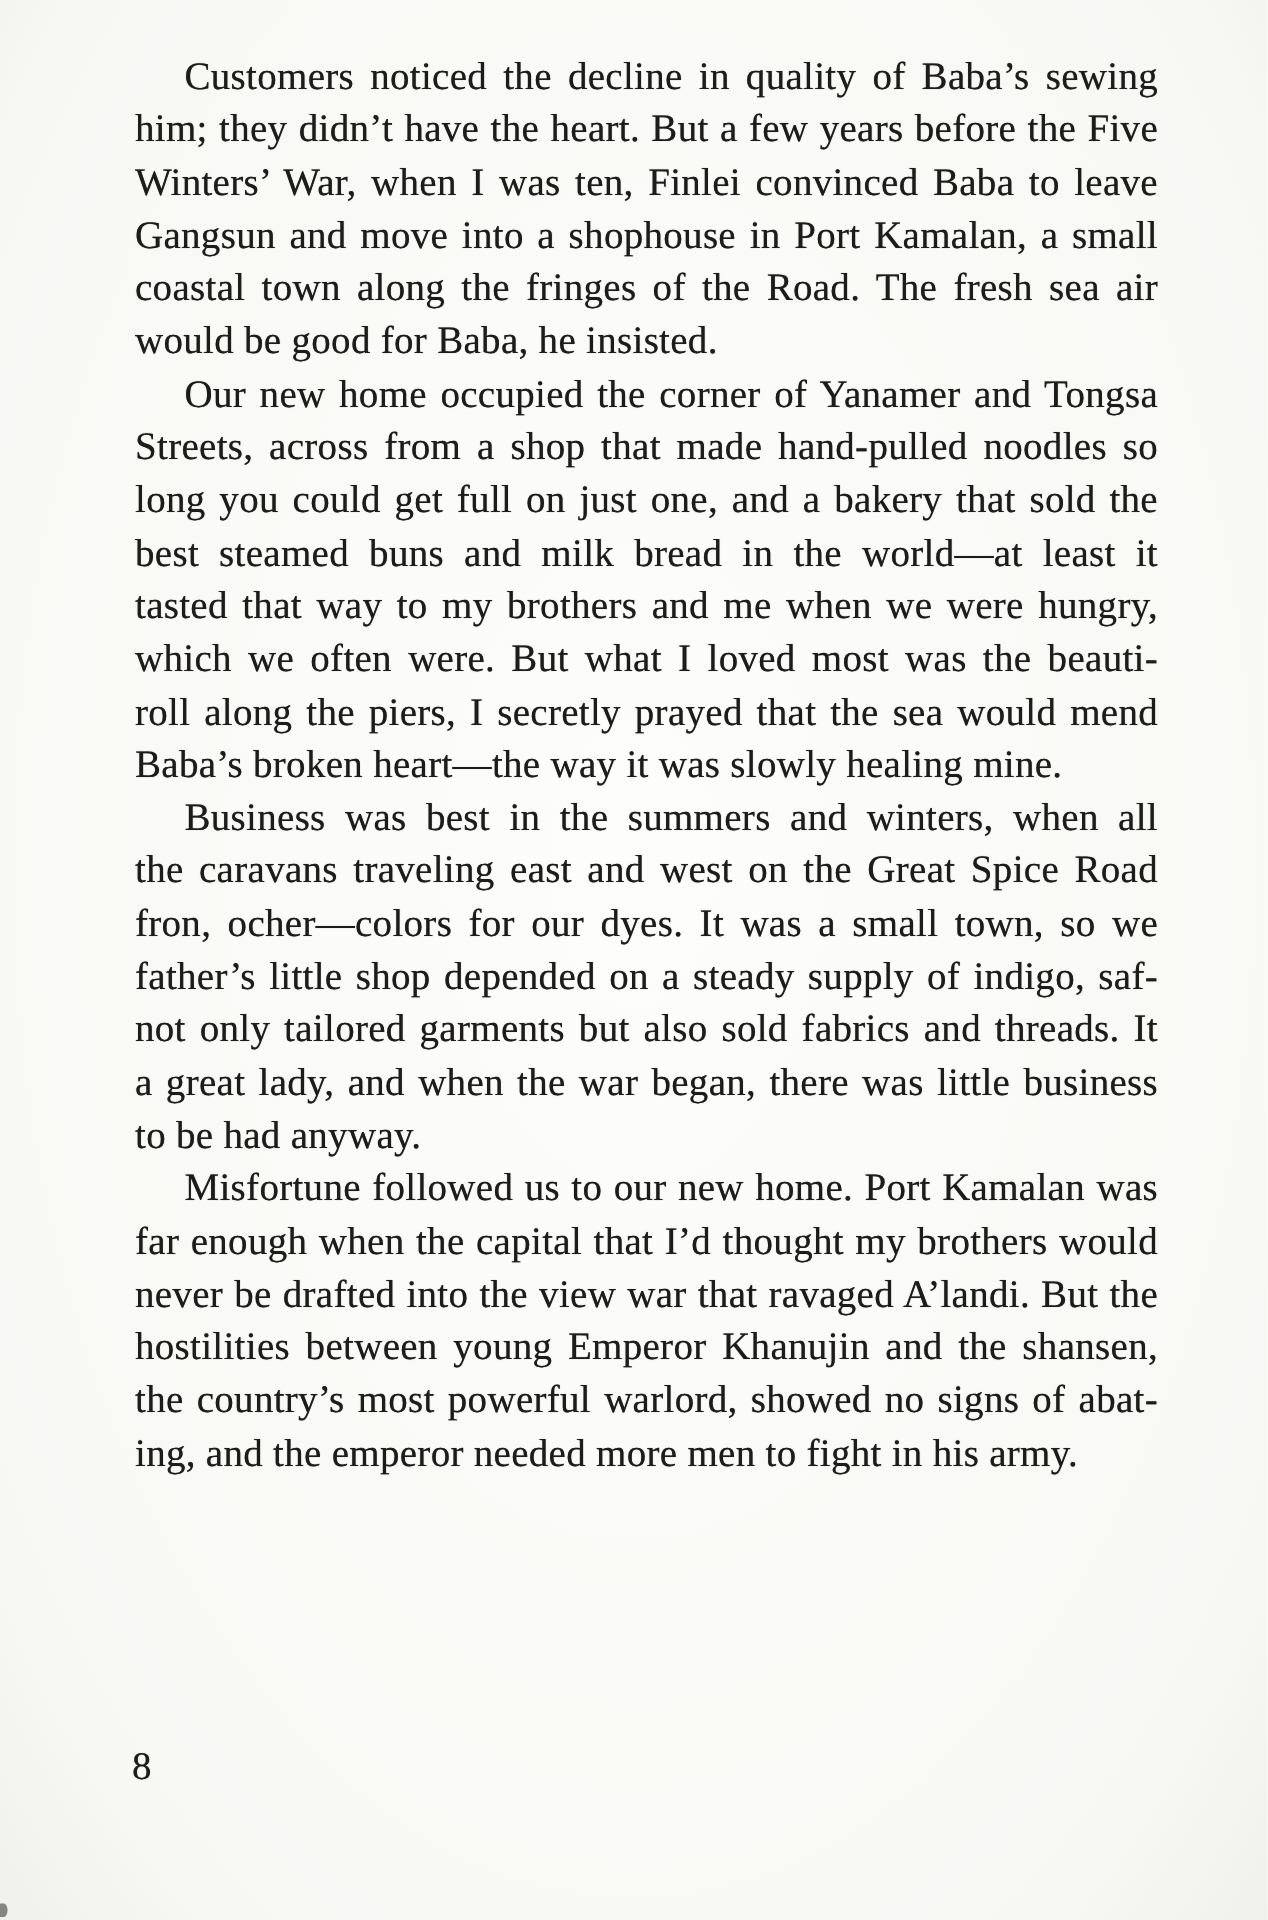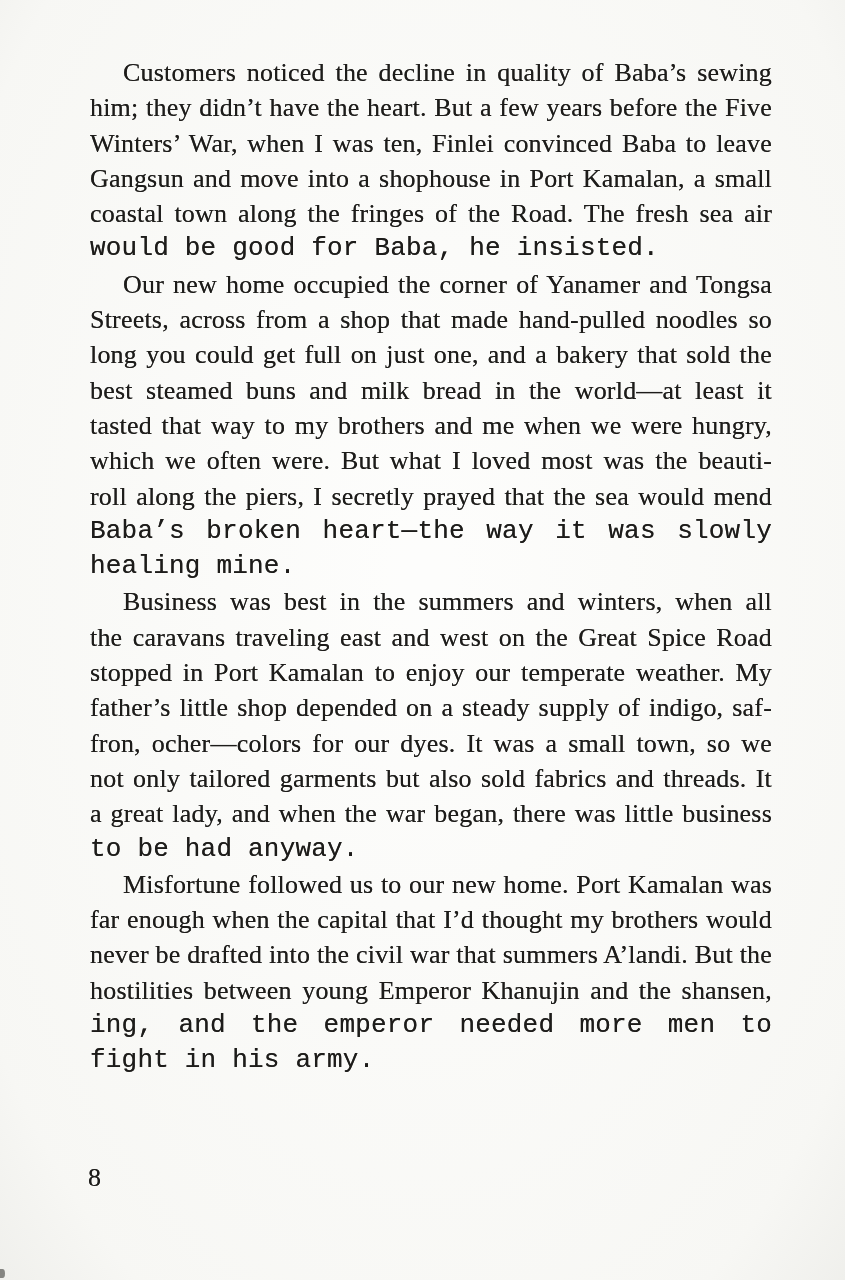--- a/index.html
+++ b/index.html
@@ -22,30 +22,29 @@
   }
   .text-block {
     position: absolute;
     left: 90px;
     top: 33px;
     width: 682px;
     font-size: 26px;
     line-height: 35.3px;
     letter-spacing: 0.2px;
     text-shadow: 0 0 0.5px rgba(25,24,22,0.75); 
-    margin-top: 22px;
   }
   .paragraph { margin: 0; }
   .line {
     text-align: justify;
     text-align-last: justify;
     white-space: normal;
   }
   .line.para-start { text-indent: 33px; }
-  .line.para-end { text-align-last: left; font-family: Liberation Mono, monospace; }
+  .line.para-end { text-align-last: left; }
   .page-number {
     position: absolute;
     left: 88px;
     top: 1160px;
     font-size: 26px;
     line-height: 35px;
     text-shadow: 0 0 0.5px rgba(25,24,22,0.75);
   }
   .scan-speck {
     position: absolute;
@@ -77,30 +76,30 @@
         <div class="line">long you could get full on just one, and a bakery that sold the</div>
         <div class="line">best steamed buns and milk bread in the world—at least it</div>
         <div class="line">tasted that way to my brothers and me when we were hungry,</div>
         <div class="line">which we often were. But what I loved most was the beauti-</div>
         <div class="line">roll along the piers, I secretly prayed that the sea would mend</div>
         <div class="line para-end">Baba’s broken heart—the way it was slowly healing mine.</div>
       </div>
       <div class="paragraph">
         <div class="line para-start">Business was best in the summers and winters, when all</div>
         <div class="line">the caravans traveling east and west on the Great Spice Road</div>
-        <div class="line">stopped in Port Kamalan to enjoy our temperate weather. My</div>
+        <div class="line">fron, ocher—colors for our dyes. It was a small town, so we</div>
         <div class="line">father’s little shop depended on a steady supply of indigo, saf-</div>
-        <div class="line">fron, ocher—colors for our dyes. It was a small town, so we</div>
         <div class="line">not only tailored garments but also sold fabrics and threads. It</div>
         <div class="line">a great lady, and when the war began, there was little business</div>
         <div class="line para-end">to be had anyway.</div>
       </div>
       <div class="paragraph">
         <div class="line para-start">Misfortune followed us to our new home. Port Kamalan was</div>
         <div class="line">far enough when the capital that I’d thought my brothers would</div>
-        <div class="line">never be drafted into the civil war that summers A’landi. But the</div>
+        <div class="line">never be drafted into the view war that ravaged A’landi. But the</div>
         <div class="line">hostilities between young Emperor Khanujin and the shansen,</div>
+        <div class="line">the country’s most powerful warlord, showed no signs of abat-</div>
         <div class="line para-end">ing, and the emperor needed more men to fight in his army.</div>
       </div>
     </div>
   <div class="page-number" style="color: rgb(29, 28, 26);">8</div>
   <div class="scan-speck"></div>
 </div>
 
 </body></html>

